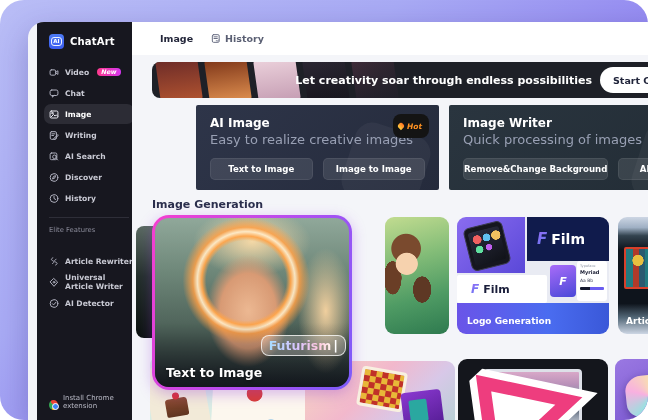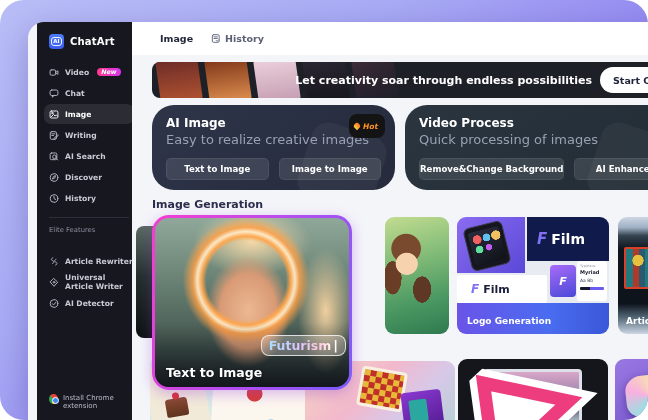--- a/index.html
+++ b/index.html
@@ -18,21 +18,21 @@
   .logo-name{color:#fff;font-weight:800;font-size:10px;letter-spacing:.2px;}
   .nav{margin-top:13px;display:flex;flex-direction:column;gap:1px;}
   .nav-item{display:flex;align-items:center;gap:6px;height:20px;margin:0 7px;padding-left:5px;border-radius:7px;
     color:#c9cad4;font-size:7.6px;font-weight:600;cursor:pointer;}
   .nav-item.active{background:#2c2c35;color:#ffffff;}
   .nav-item svg{flex:0 0 auto;}
   .badge-new{margin-left:2px;font-size:6.3px;font-style:italic;font-weight:800;color:#fff;
     background:linear-gradient(90deg,#ff3a8c,#d435f0);border-radius:4px;padding:1px 4px 1.5px;line-height:1;}
   .divider{margin:9px 12px 0;border-top:1px solid #2e2e38;}
   .elite-label{margin:8px 0 4px 12px;font-size:6.8px;color:#8b8c9a;}
-  .side-footer{margin-top:auto;display:flex;align-items:flex-start;gap:5px;padding:0 0 10px 12px;color:#b9bac6;font-size:7px;}
+  .side-footer{margin-top:auto;display:flex;align-items:flex-end;gap:5px;padding:0 0 10px 12px;color:#b9bac6;font-size:7px;}
   .chrome-icon{position:relative;width:10px;height:10px;border-radius:50%;
     background:conic-gradient(from -40deg,#ea4335 0 33%,#fbbc05 0 66%,#34a853 0 100%);}
   .chrome-icon::after{content:"";position:absolute;left:2.5px;top:2.5px;width:5px;height:5px;border-radius:50%;
     background:#4285f4;border:1px solid #fff;}
 
   
   .topbar{position:absolute;left:104px;top:0;right:0;height:33px;background:#fff;display:flex;align-items:center;
     padding-left:28px;gap:18px;}
   .tab{display:flex;align-items:center;gap:4px;font-size:9.5px;color:#5a5f73;font-weight:600;cursor:pointer;}
   .tab.active{color:#23263a;font-weight:800;}
@@ -48,21 +48,21 @@
   .t3{left:104px;background:linear-gradient(180deg,#ecd2dc,#c49cb2);}
   .t4{left:153px;background:linear-gradient(180deg,#2c2834,#16141c);}
   .t5{left:202px;background:linear-gradient(180deg,#4c3040,#22202c);}
   .banner-fade{position:absolute;inset:0;background:linear-gradient(90deg,rgba(30,32,39,0) 30%,rgba(30,32,39,.92) 52%);}
   .banner-headline{position:absolute;right:112px;top:0;height:36px;display:flex;align-items:center;
     color:#fff;font-size:11px;font-weight:800;white-space:nowrap;}
   .banner-cta{position:absolute;left:448px;top:5px;height:26px;padding:0 13px;border-radius:14px;background:#fff;
     display:flex;align-items:center;color:#20243a;font-size:9.5px;font-weight:800;white-space:nowrap;cursor:pointer;}
 
   
-  .promo{position:absolute;top:50px;height:85px;border-radius:22px;overflow:hidden;color:#fff;}
+  .promo{position:absolute;top:50px;height:85px;border-radius:2px;overflow:hidden;color:#fff;margin-left:44px;}
   .promo-ai{left:20px;width:243px;background:linear-gradient(135deg,#2e3549,#252b3c);}
   .promo-proc{left:273px;width:280px;background:linear-gradient(135deg,#2a353f,#222c35);}
   .promo-ghost{position:absolute;right:14px;bottom:-16px;width:78px;height:78px;border-radius:18px;
     background:rgba(255,255,255,.045);transform:rotate(18deg);}
   .promo-title{position:absolute;left:14px;top:11px;font-size:12px;font-weight:800;}
   .promo-sub{position:absolute;left:14px;top:27px;font-size:13px;color:#99a0b4;}
   .promo-btns{position:absolute;left:14px;right:14px;bottom:10px;display:flex;gap:10px;}
   .promo-btn{flex:1;height:22px;border-radius:5px;background:rgba(255,255,255,.1);border:1px solid rgba(255,255,255,.07);
     display:flex;align-items:center;justify-content:center;font-size:8.6px;font-weight:700;color:#fff;cursor:pointer;white-space:nowrap;}
   .hot-badge{position:absolute;right:10px;top:9px;height:24px;display:flex;align-items:center;gap:3px;
@@ -337,21 +337,21 @@
           <span class="hot-text">Hot</span>
         </div>
         <div class="promo-btns">
           <div class="promo-btn">Text to Image</div>
           <div class="promo-btn">Image to Image</div>
         </div>
       </div>
 
       <div class="promo promo-proc">
         <div class="promo-ghost"></div>
-        <div class="promo-title">Video Process</div>
+        <div class="promo-title">Image Writer</div>
         <div class="promo-sub">Quick processing of images</div>
         <div class="promo-btns">
           <div class="promo-btn" style="flex:1.25">Remove&amp;Change Background</div>
           <div class="promo-btn">AI Enhance</div>
         </div>
       </div>
 
       <div class="section-title">Image Generation</div>
 
       <div class="sliver"></div>

